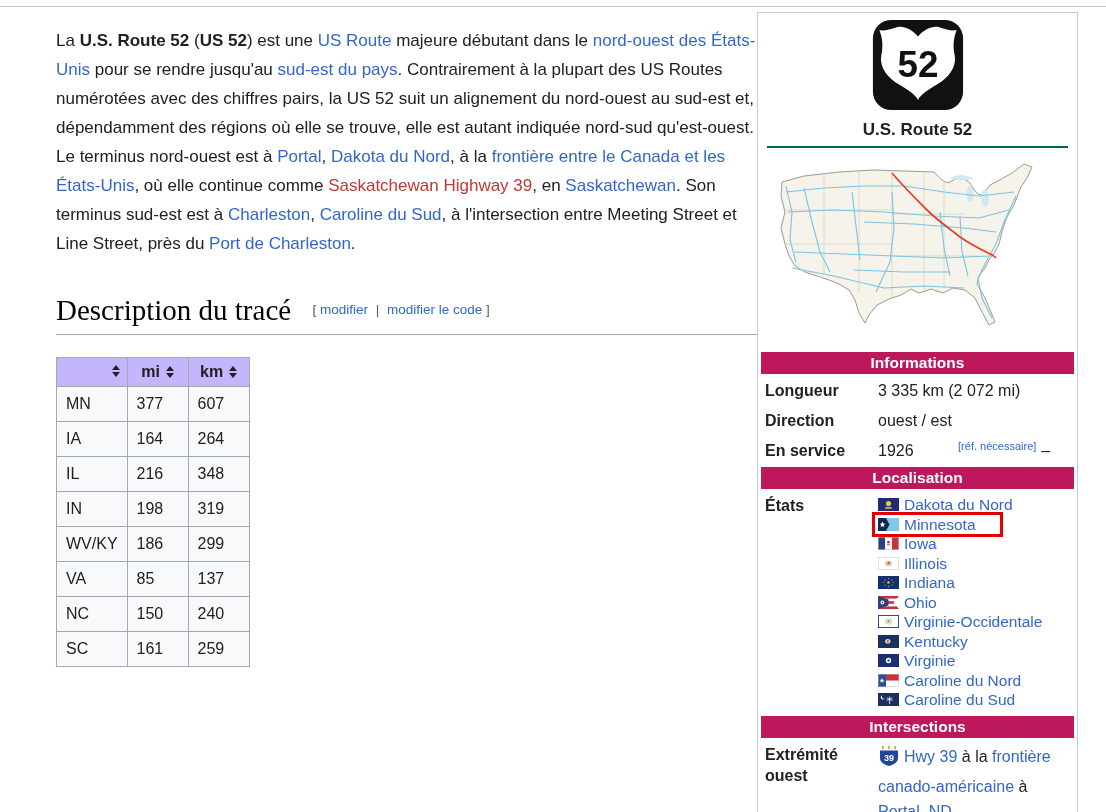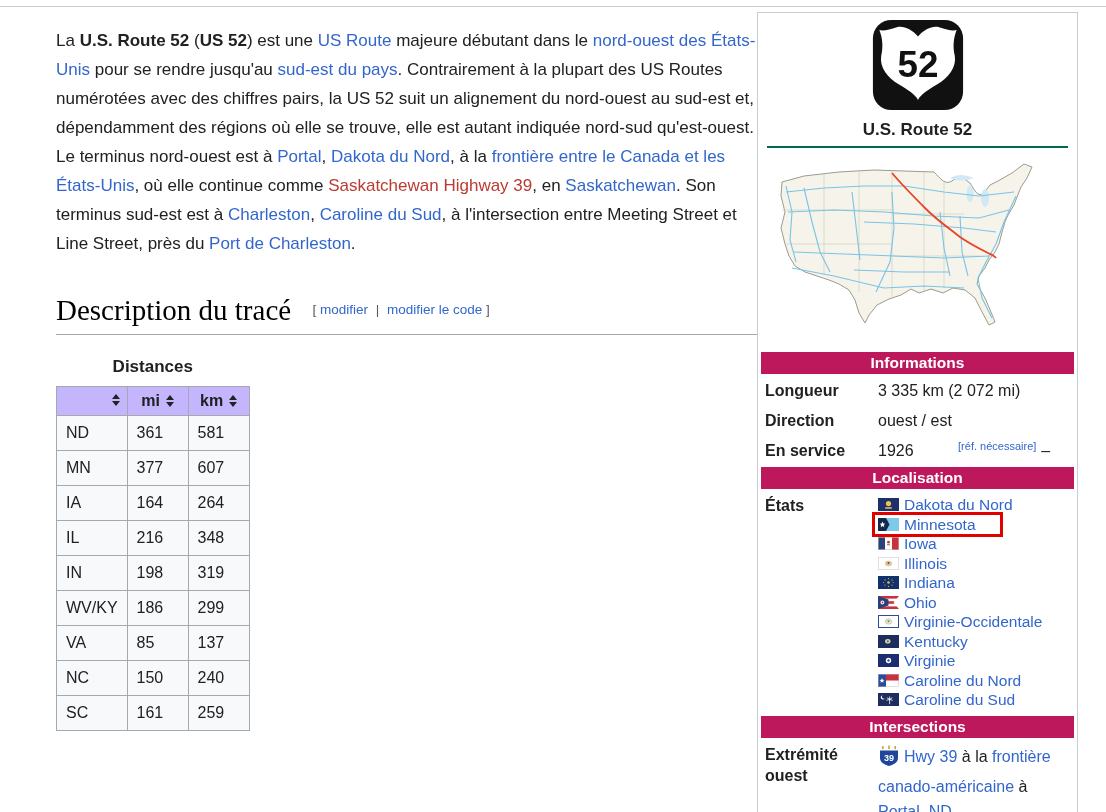--- a/index.html
+++ b/index.html
@@ -82,21 +82,20 @@
       <span class="editsection">
         <span>[</span>
         <a href="#">modifier</a>
         <span class="sep">|</span>
         <a href="#">modifier le code</a>
         <span>]</span>
       </span>
     </h2>
 
     <table class="wikitable">
-      <caption>Distances</caption>
       <colgroup>
           <col class="c1">
           <col class="c2">
           <col class="c3">
         </colgroup>
       <thead>
           <tr id="thead-row">
             <th class="empty"><span class="hwrap">
                 <span class="sort">
                   <i class="up"></i>
@@ -113,25 +112,20 @@
             <th class=""><span class="hwrap">
                 <span>km</span>
                 <span class="sort">
                   <i class="up"></i>
                   <i class="down"></i>
                 </span>
               </span></th>
           </tr>
         </thead>
       <tbody id="table-body">
-          <tr>
-            <td>ND</td>
-            <td>361</td>
-            <td>581</td>
-          </tr>
           <tr>
             <td>MN</td>
             <td>377</td>
             <td>607</td>
           </tr>
           <tr>
             <td>IA</td>
             <td>164</td>
             <td>264</td>
           </tr>

